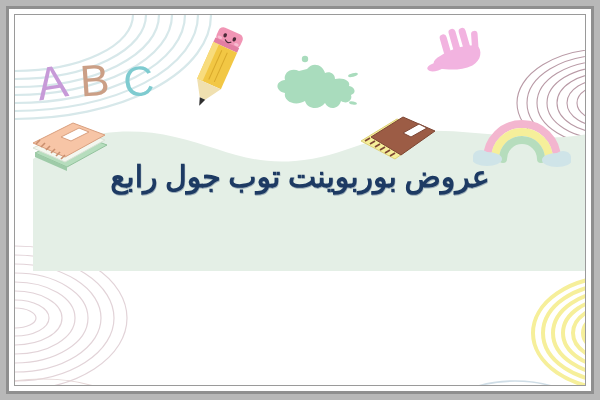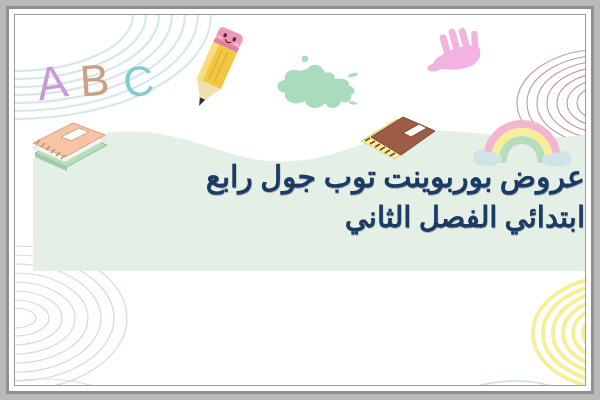--- a/index.html
+++ b/index.html
@@ -78,20 +78,21 @@
     height: 152px;
     pointer-events: none;
   }
 
   
   #title-block {
     position: absolute;
     left: 0;
     right: 0;
     top: 142px;
+    text-align: center;
     direction: rtl;
   }
   .title-line {
     display: block;
     color: #1d3a63;
     font-family: "Liberation Serif", "DejaVu Serif", serif;
     font-weight: bold;
     font-size: 30px;
     line-height: 40px;
     letter-spacing: 0px;
@@ -304,21 +305,20 @@
       <g fill="#cfe4e8">
         <ellipse cx="14" cy="44" rx="15" ry="7"></ellipse>
         <ellipse cx="8" cy="41" rx="8" ry="6"></ellipse>
         <ellipse cx="84" cy="45" rx="15" ry="7"></ellipse>
         <ellipse cx="90" cy="42" rx="8" ry="6"></ellipse>
       </g>
     </svg>
 
     <div id="title-block">
       <span class="title-line" id="title-line-1">عروض بوربوينت توب جول رابع</span>
-      <span class="title-line" id="title-line-2">ابتدائي الفصل الثاني</span>
     </div>
 
   </div>
 
 </div>
       </div>
     </div>
   </div>
 
 </body></html>

